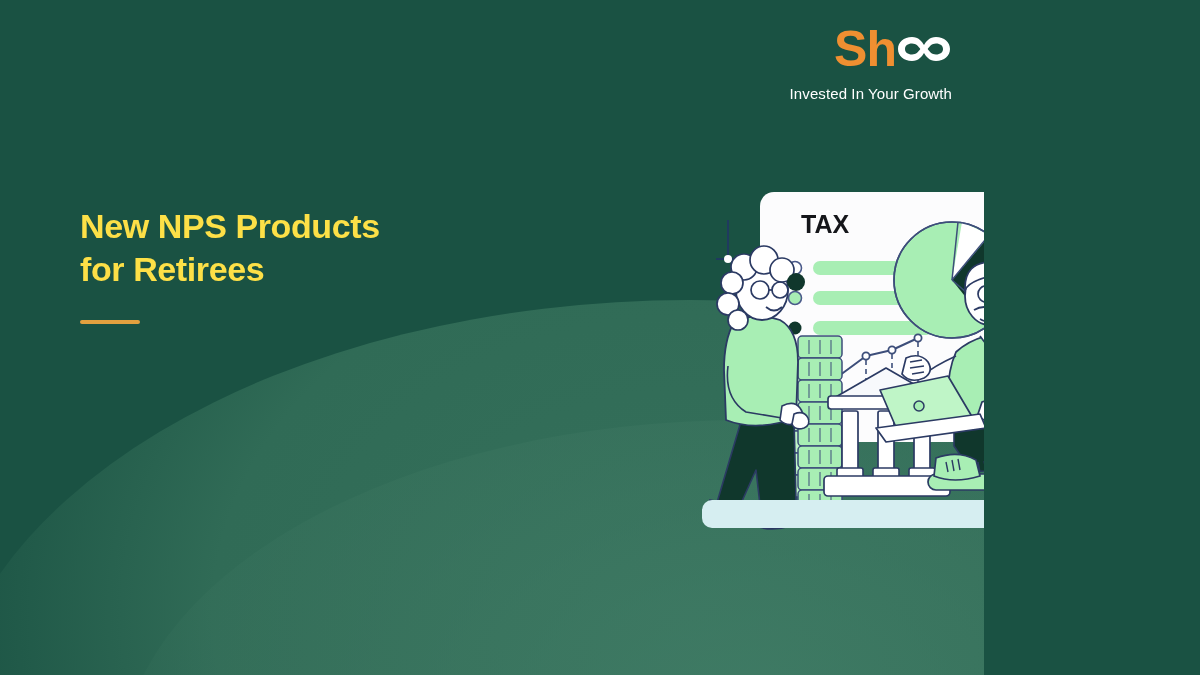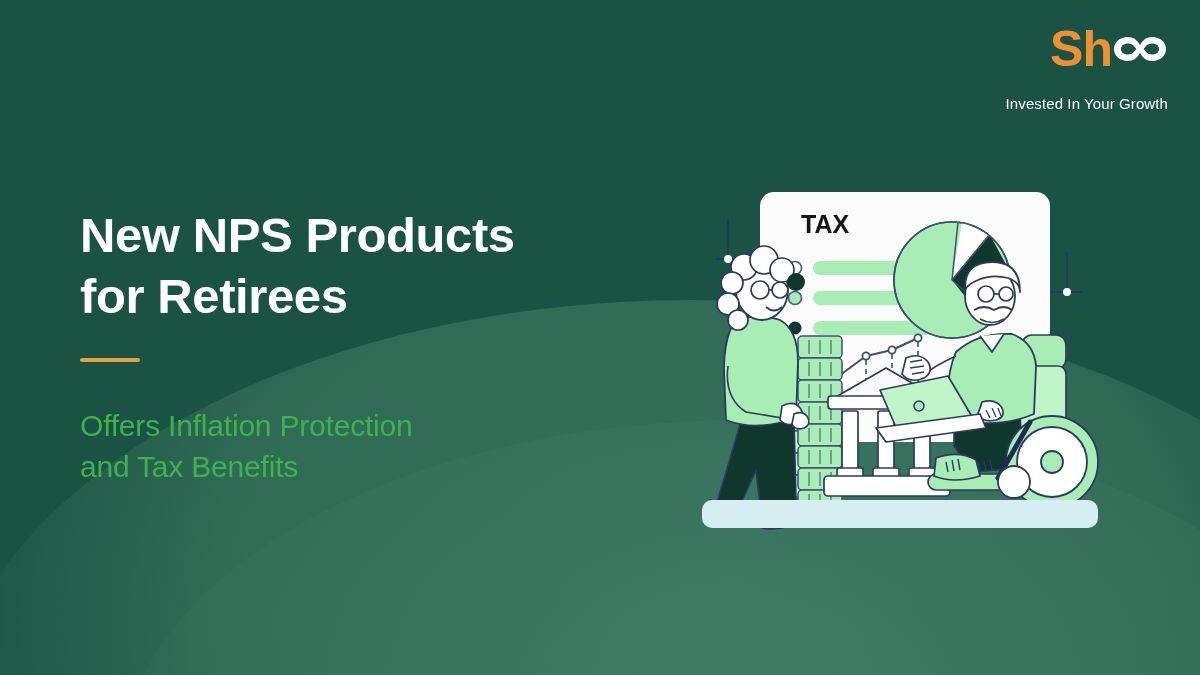--- a/index.html
+++ b/index.html
@@ -6,21 +6,21 @@
   html,body { width:1200px; height:675px; overflow:hidden; }
   body {
     font-family:"Liberation Sans", sans-serif;
     background:#1a5243;
     position:relative;
   }
 
   
   #banner {
     position:absolute; inset:0;
-    width:1200px; height:675px;
+    width:984px; height:675px;
     background:#1a5243;
     overflow:hidden;
   }
   .bg-glow {
     position:absolute;
     left:-60px; top:300px;
     width:1500px; height:900px;
     border-radius:50%;
     background:radial-gradient(ellipse at 50% 35%, #35705b 0%, #306b56 45%, rgba(38,100,80,0.0) 72%);
     pointer-events:none;
@@ -40,29 +40,29 @@
     text-align:right;
     line-height:1;
   }
   .logo-word {
     font-size:50px; font-weight:bold; letter-spacing:-1px;
     color:#ef8f31; white-space:nowrap;
     display:flex; align-items:center; justify-content:flex-end;
   }
   .logo-infinity { display:inline-flex; margin:0 1px; }
   .logo-tag {
-    margin-top:22px;
+    margin-top:12px;
     font-size:15px; font-weight:500; color:#ffffff;
     letter-spacing:0.1px;
   }
 
   
   .copy { position:absolute; left:80px; top:205px; width:560px; }
   .headline {
-    font-size:49px; font-weight:bold; color:#ffffff;
+    font-size:34px; font-weight:bold; color:#fde047;
     line-height:1.25; letter-spacing:-0.4px;
     white-space:pre-line;
   }
   .rule {
     width:60px; height:4px; background:#e2a03f;
     border-radius:2px; margin:30px 0 0 0;
   }
   .subhead {
     margin-top:43px;
     font-size:30px; font-weight:500; color:#3cb34d;
@@ -91,22 +91,20 @@
         </svg>
       </span>
     </div>
     <div class="logo-tag">Invested In Your Growth</div>
   </div>
 
   <div class="copy">
     <h1 class="headline">New NPS Products
 for Retirees</h1>
     <div class="rule"></div>
-    <h2 class="subhead">Offers Inflation Protection
-and Tax Benefits</h2>
   </div>
 
   <div class="illustration">
     <svg viewBox="0 0 420 400" xmlns="http://www.w3.org/2000/svg">
       <defs>
         <clipPath id="cardClip">
             <rect x="70" y="22" width="290" height="250" rx="14"></rect>
           </clipPath>
         <clipPath id="pieClip">
             <circle cx="262" cy="110" r="58"></circle>

